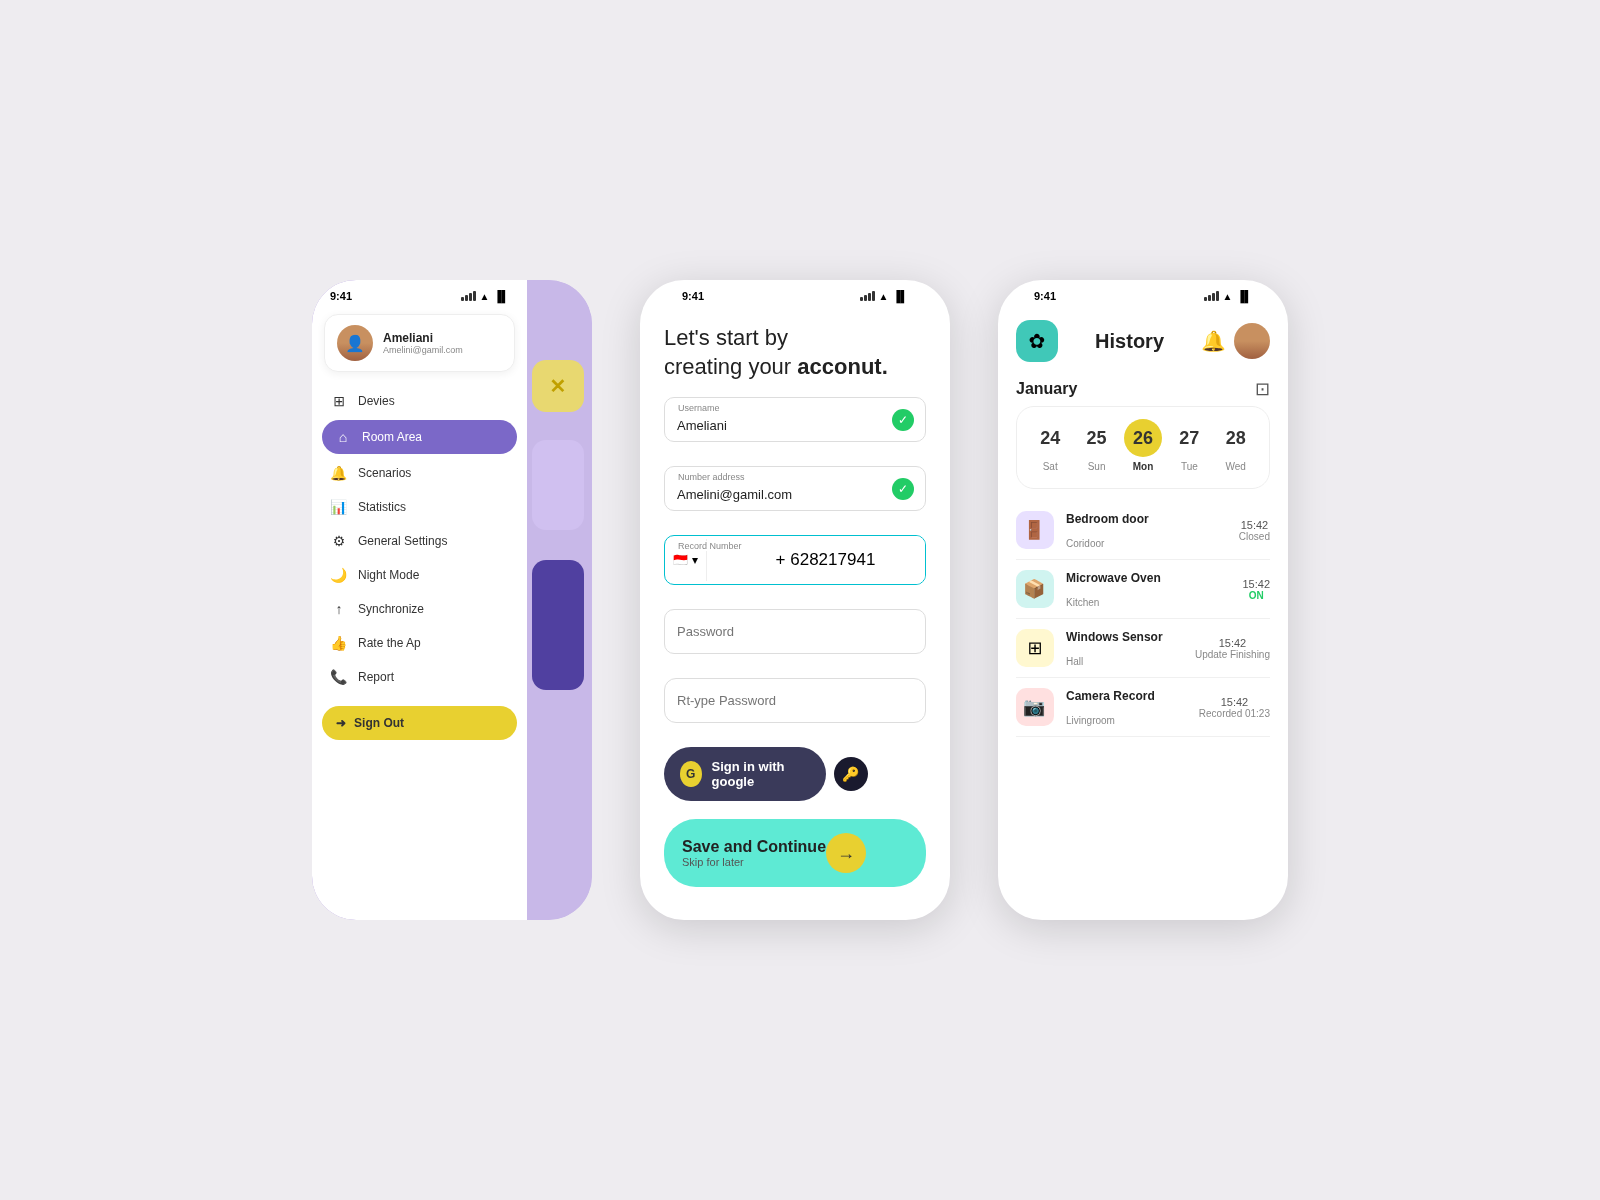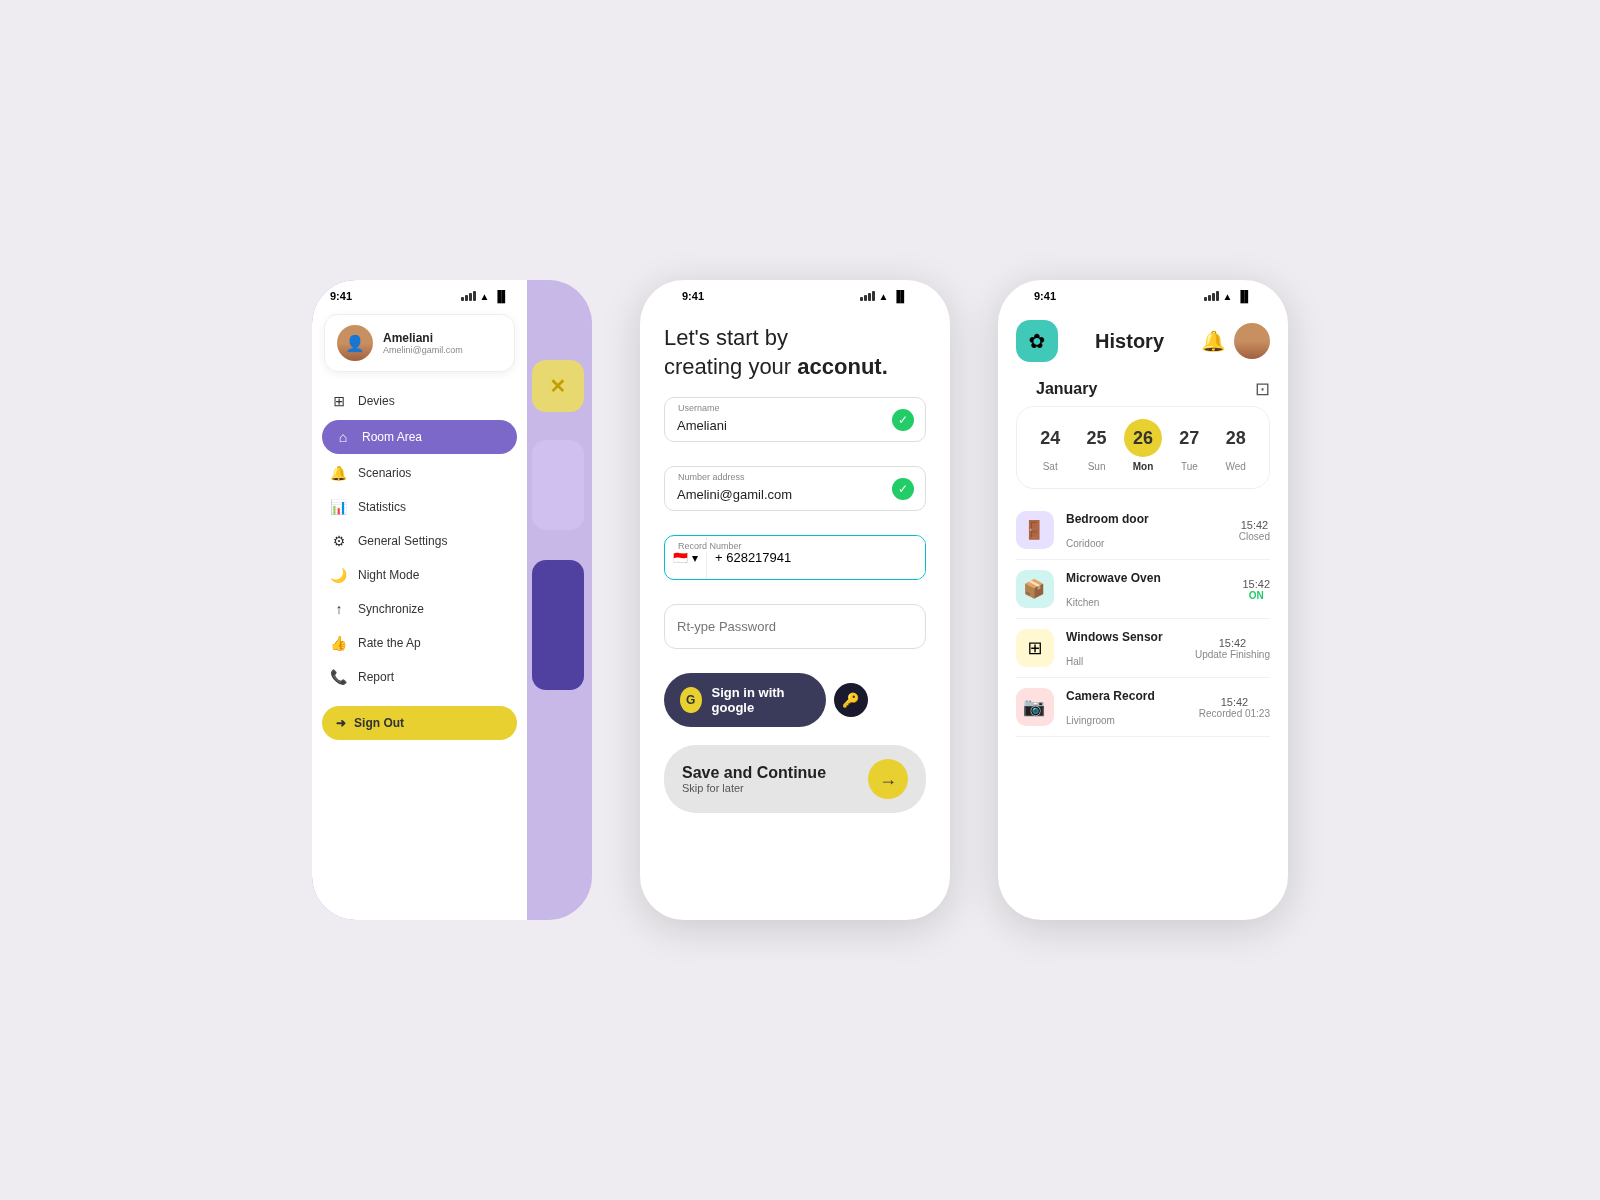--- a/index.html
+++ b/index.html
@@ -221,21 +221,22 @@
     }
     .phone-flag {
       display: flex; align-items: center; gap: 4px;
       padding: 14px 8px;
       border-right: 1px solid #eee;
       font-size: 12px;
     }
     .phone-number-input {
       flex: 1; border: none; outline: none;
       padding: 14px 8px;
-      font-size: 13px;
+      font-size: 17px;
+      text-align: center;
     }
 
     .google-btn {
       background: #3a3a5a;
       border-radius: 28px;
       padding: 12px 16px;
       display: flex; align-items: center; gap: 10px;
       color: white; font-size: 13px; font-weight: 600;
       cursor: pointer;
       width: 62%;
@@ -254,24 +255,24 @@
       display: flex; align-items: center; justify-content: center;
       color: #e8d030; font-size: 14px;
       cursor: pointer;
     }
     .google-row {
       display: flex; align-items: center; gap: 8px;
       margin-bottom: 14px;
     }
 
     .save-btn-wrap {
-      background: #e5e5e5;
+      background: #5eead4;
       border-radius: 32px;
       padding: 14px 18px;
-      display: flex; align-items: center; justify-content: space-between;
+      display: flex; align-items: center; justify-content: flex-start;
       cursor: pointer;
       margin-top: 4px;
     }
     .save-btn-text { }
     .save-btn-main { font-size: 16px; font-weight: 800; color: #222; display: block; }
     .save-btn-sub { font-size: 11px; color: #555; display: block; }
     .arrow-circle {
       width: 40px; height: 40px;
       background: #e8d030;
       border-radius: 50%;
@@ -310,21 +311,21 @@
       width: 36px; height: 36px;
       border-radius: 50%;
       background: linear-gradient(180deg, #c89060 50%, #a06040 100%);
       overflow: hidden;
     }
 
     .calendar-month {
       display: flex; justify-content: space-between; align-items: center;
       padding: 6px 0;
     }
-    .month-label { font-size: 16px; font-weight: 700; color: #222; margin-left: 20px; }
+    .month-label { font-size: 16px; font-weight: 700; color: #222; }
     .cal-icon { font-size: 18px; color: #555; }
 
     .calendar-box {
       border: 1.5px solid #eee;
       border-radius: 18px;
       padding: 12px 10px;
       margin-bottom: 12px;
     }
     .cal-row {
       display: flex; justify-content: space-around;
@@ -494,20 +495,23 @@
         <label class="field-label">Record Number</label>
         <div class="phone-field-wrapper">
           <div class="phone-flag">
             <span>🇮🇩</span>
             <span>▾</span>
           </div>
           <input class="phone-number-input" type="tel" value="+ 628217941" style="">
         </div>
       </div>
 
+      <div class="form-field">
+        <input class="field-input" type="password" placeholder="Password" style="padding: 14px 12px;">
+      </div>
 
       <div class="form-field">
         <input class="field-input" type="password" placeholder="Rt-ype Password" style="padding: 14px 12px; border-radius: 12px;">
       </div>
 
       <div class="google-row">
         <div class="google-btn">
           <div class="google-icon-circle">G</div>
           <span>Sign in with google</span>
         </div>

